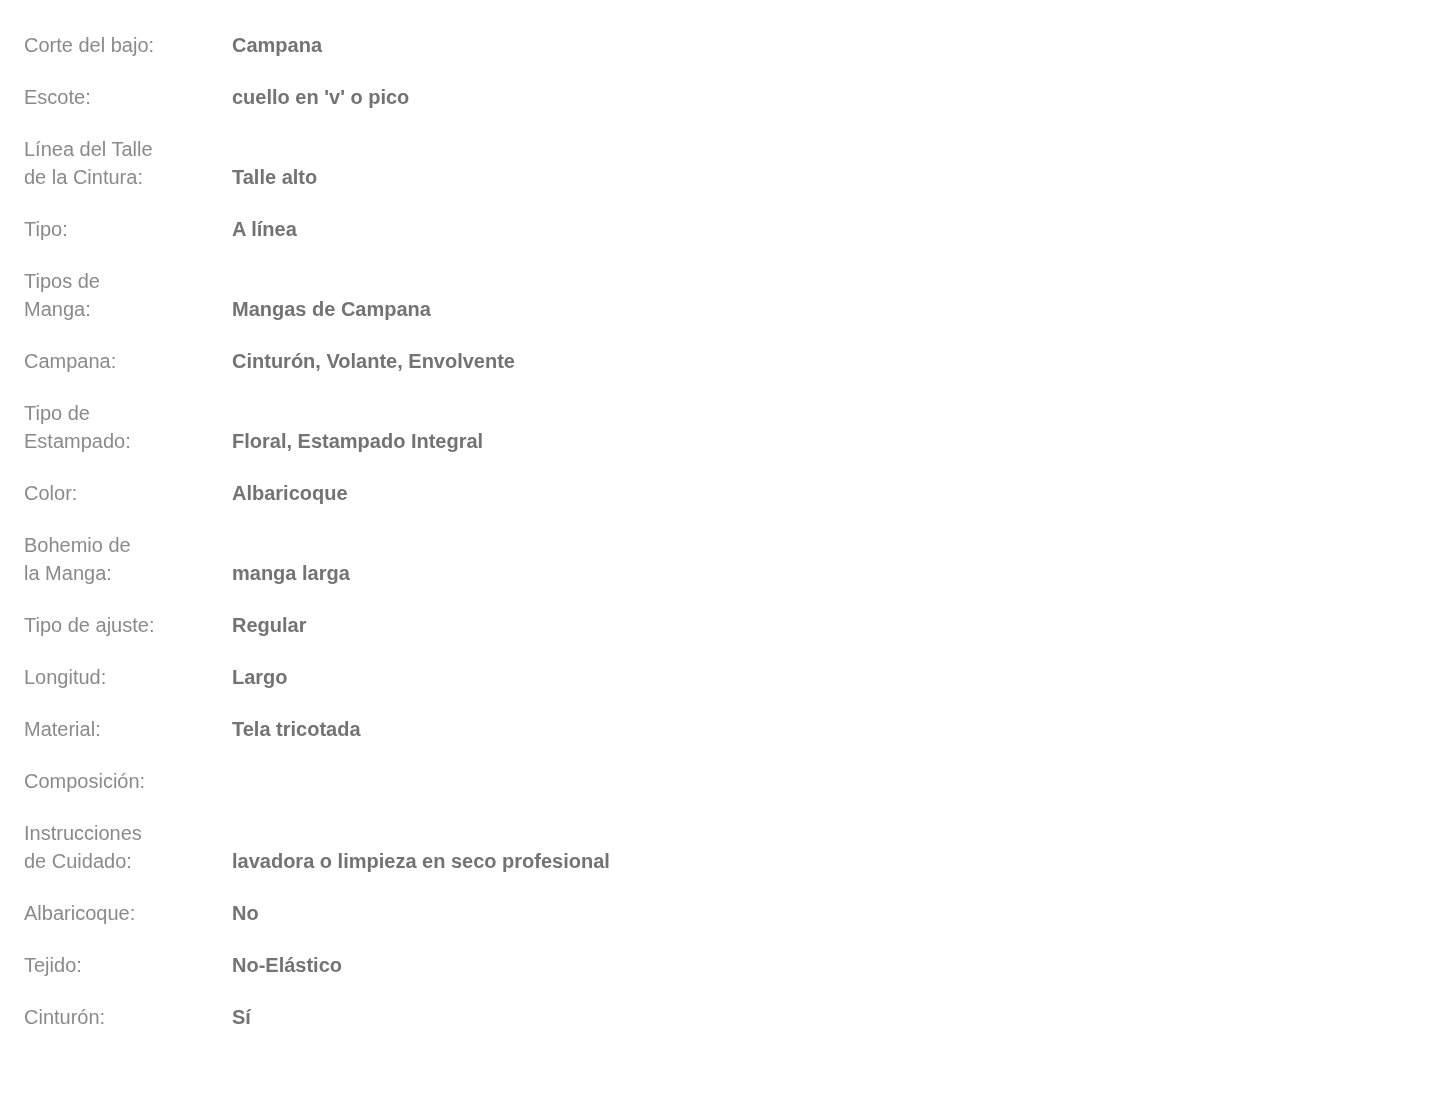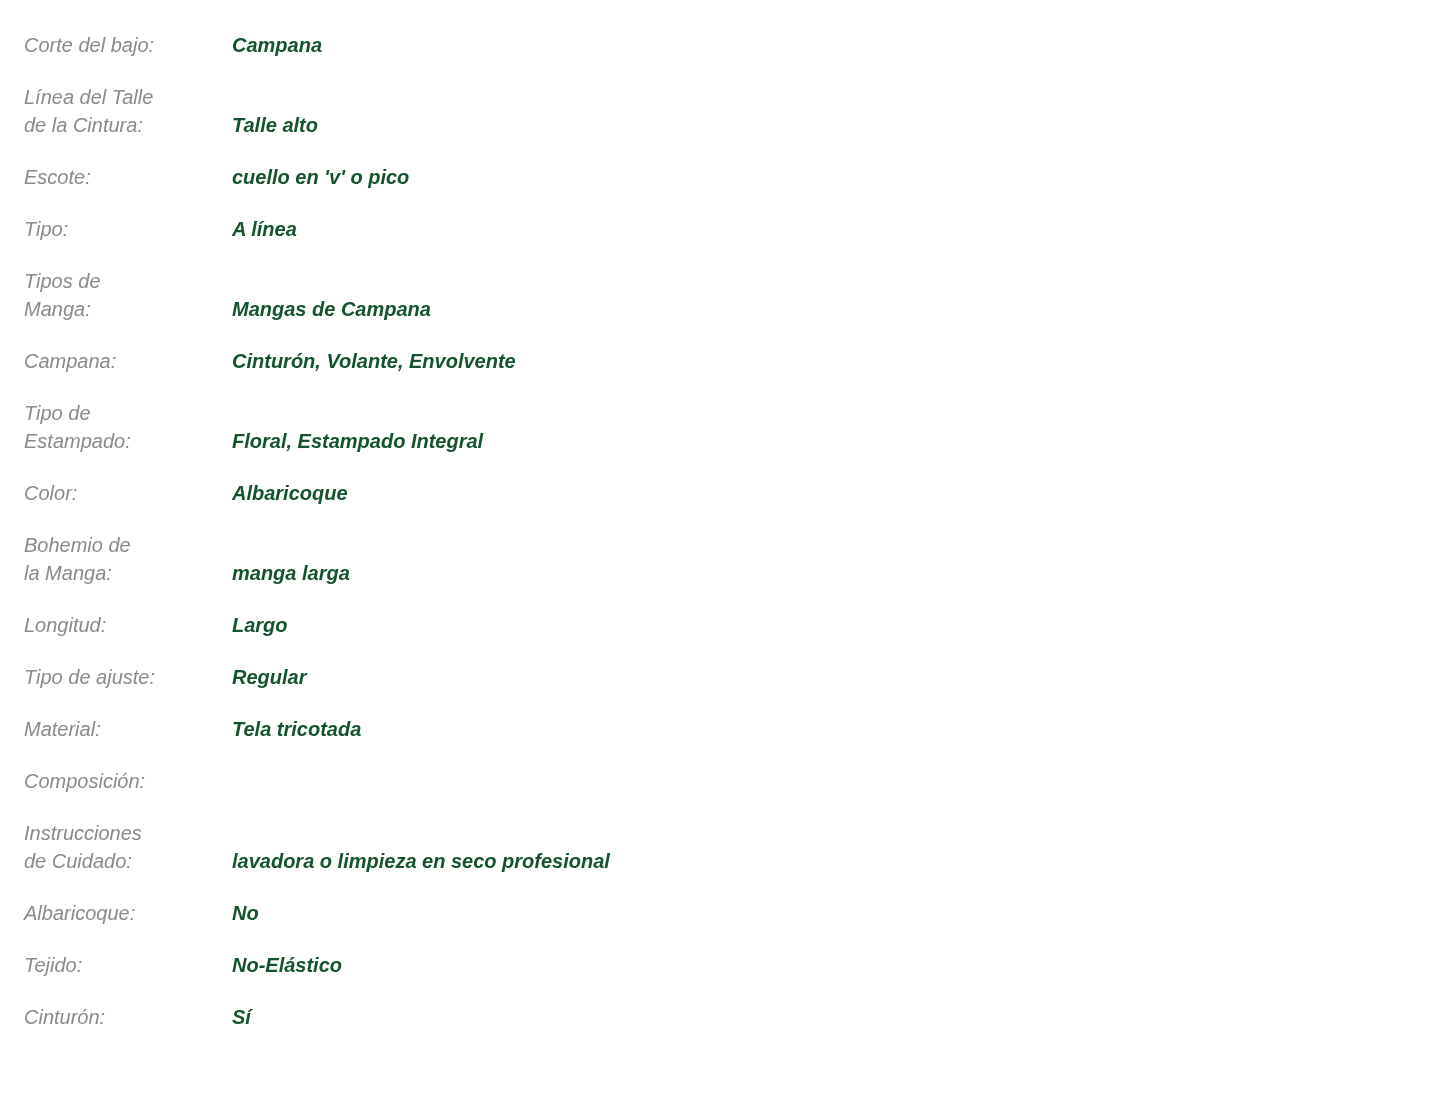--- a/index.html
+++ b/index.html
@@ -1,15 +1,15 @@
 <!DOCTYPE html>
 <html><head>
 <meta charset="utf-8">
 <style>
-  * { margin: 0; padding: 0; box-sizing: border-box; font-style: italic; }
+  * { margin: 0; padding: 0; box-sizing: border-box; }
   html, body {
     width: 1445px;
     background: #ffffff;
     font-family: "Liberation Sans", sans-serif;
   }
   .spec-sheet {
     width: 1445px;
     height: 1096px;
     padding: 31px 0 0 24px;
     background: #ffffff;
@@ -24,42 +24,42 @@
     flex: 0 0 208px;
     width: 208px;
     color: #8a8a8a;
     font-size: 20px;
     line-height: 28px;
     font-weight: 400;
     white-space: pre-line;
   }
   .spec-value {
     flex: 1;
-    color: #14532d;
+    color: #737373;
     font-size: 20px;
     line-height: 28px;
     font-weight: 700;
   }
 </style>
 </head>
 <body>
 
 <div class="spec-sheet">
   <div class="spec-row">
     <div class="spec-label">Corte del bajo:</div>
     <div class="spec-value">Campana</div>
   </div>
   <div class="spec-row">
+    <div class="spec-label">Escote:</div>
+    <div class="spec-value">cuello en 'v' o pico</div>
+  </div>
+  <div class="spec-row">
     <div class="spec-label">Línea del Talle
 de la Cintura:</div>
     <div class="spec-value">Talle alto</div>
-  </div>
-  <div class="spec-row">
-    <div class="spec-label">Escote:</div>
-    <div class="spec-value">cuello en 'v' o pico</div>
   </div>
   <div class="spec-row">
     <div class="spec-label">Tipo:</div>
     <div class="spec-value">A línea</div>
   </div>
   <div class="spec-row">
     <div class="spec-label">Tipos de
 Manga:</div>
     <div class="spec-value">Mangas de Campana</div>
   </div>
@@ -75,26 +75,26 @@
   <div class="spec-row">
     <div class="spec-label">Color:</div>
     <div class="spec-value">Albaricoque</div>
   </div>
   <div class="spec-row">
     <div class="spec-label">Bohemio de
 la Manga:</div>
     <div class="spec-value">manga larga</div>
   </div>
   <div class="spec-row">
+    <div class="spec-label">Tipo de ajuste:</div>
+    <div class="spec-value">Regular</div>
+  </div>
+  <div class="spec-row">
     <div class="spec-label">Longitud:</div>
     <div class="spec-value">Largo</div>
-  </div>
-  <div class="spec-row">
-    <div class="spec-label">Tipo de ajuste:</div>
-    <div class="spec-value">Regular</div>
   </div>
   <div class="spec-row">
     <div class="spec-label">Material:</div>
     <div class="spec-value">Tela tricotada</div>
   </div>
   <div class="spec-row">
     <div class="spec-label">Composición:</div>
   </div>
   <div class="spec-row">
     <div class="spec-label">Instrucciones

